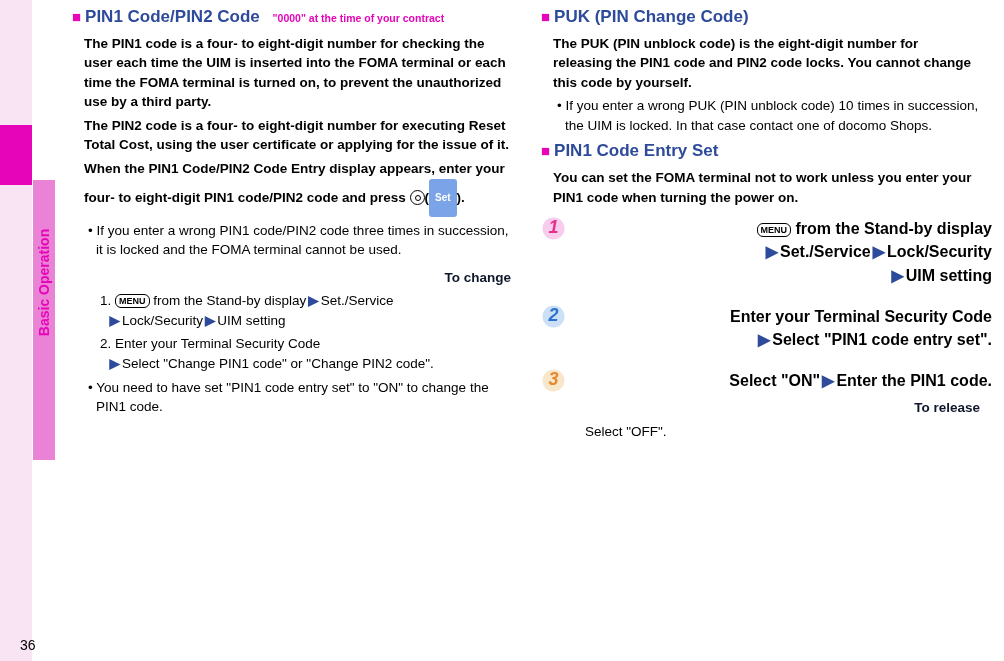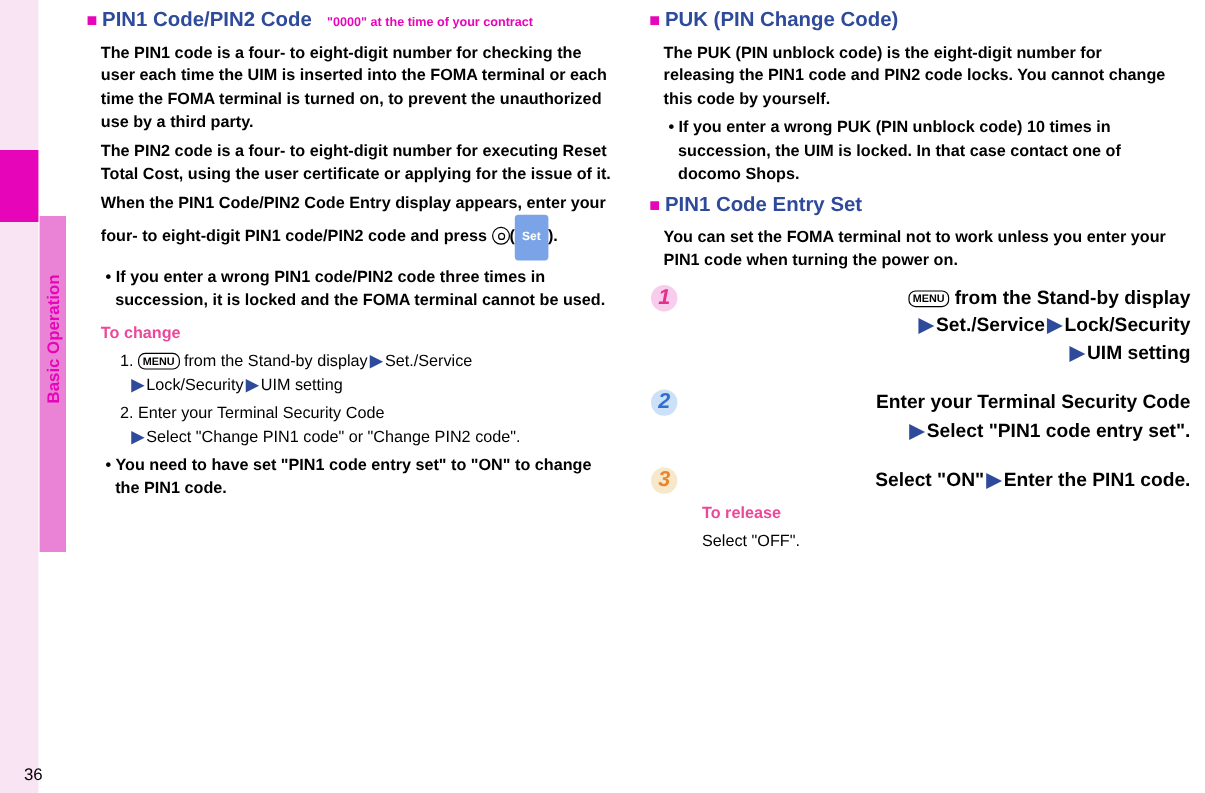--- a/index.html
+++ b/index.html
@@ -74,25 +74,26 @@
   }
   .contract-note {
     color: #E705B9;
     font-weight: bold;
     font-size: 10.5px;
     margin-left: 8px;
   }
   .body-bold {
     font-weight: bold;
   }
-  .bullet { padding-left: 12px; text-indent: -8px; margin-top: 2px; font-weight: bold; }
+  .bullet { padding-left: 12px; text-indent: -8px; margin-top: 2px; }
   .sub-h {
-    color: #ec4899;
+    color: #0f172a;
     font-weight: bold;
     margin-top: 8px;
+    text-align: right;
   }
   .numlist { padding-left: 16px; }
   .arrow { color: #2E4A9B; font-weight: bold; margin: 0 2px; }
   .menu-key {
     display: inline-block;
     border: 1.5px solid #000;
     border-radius: 6px;
     font-size: 9px;
     font-weight: bold;
     padding: 0 3px;

